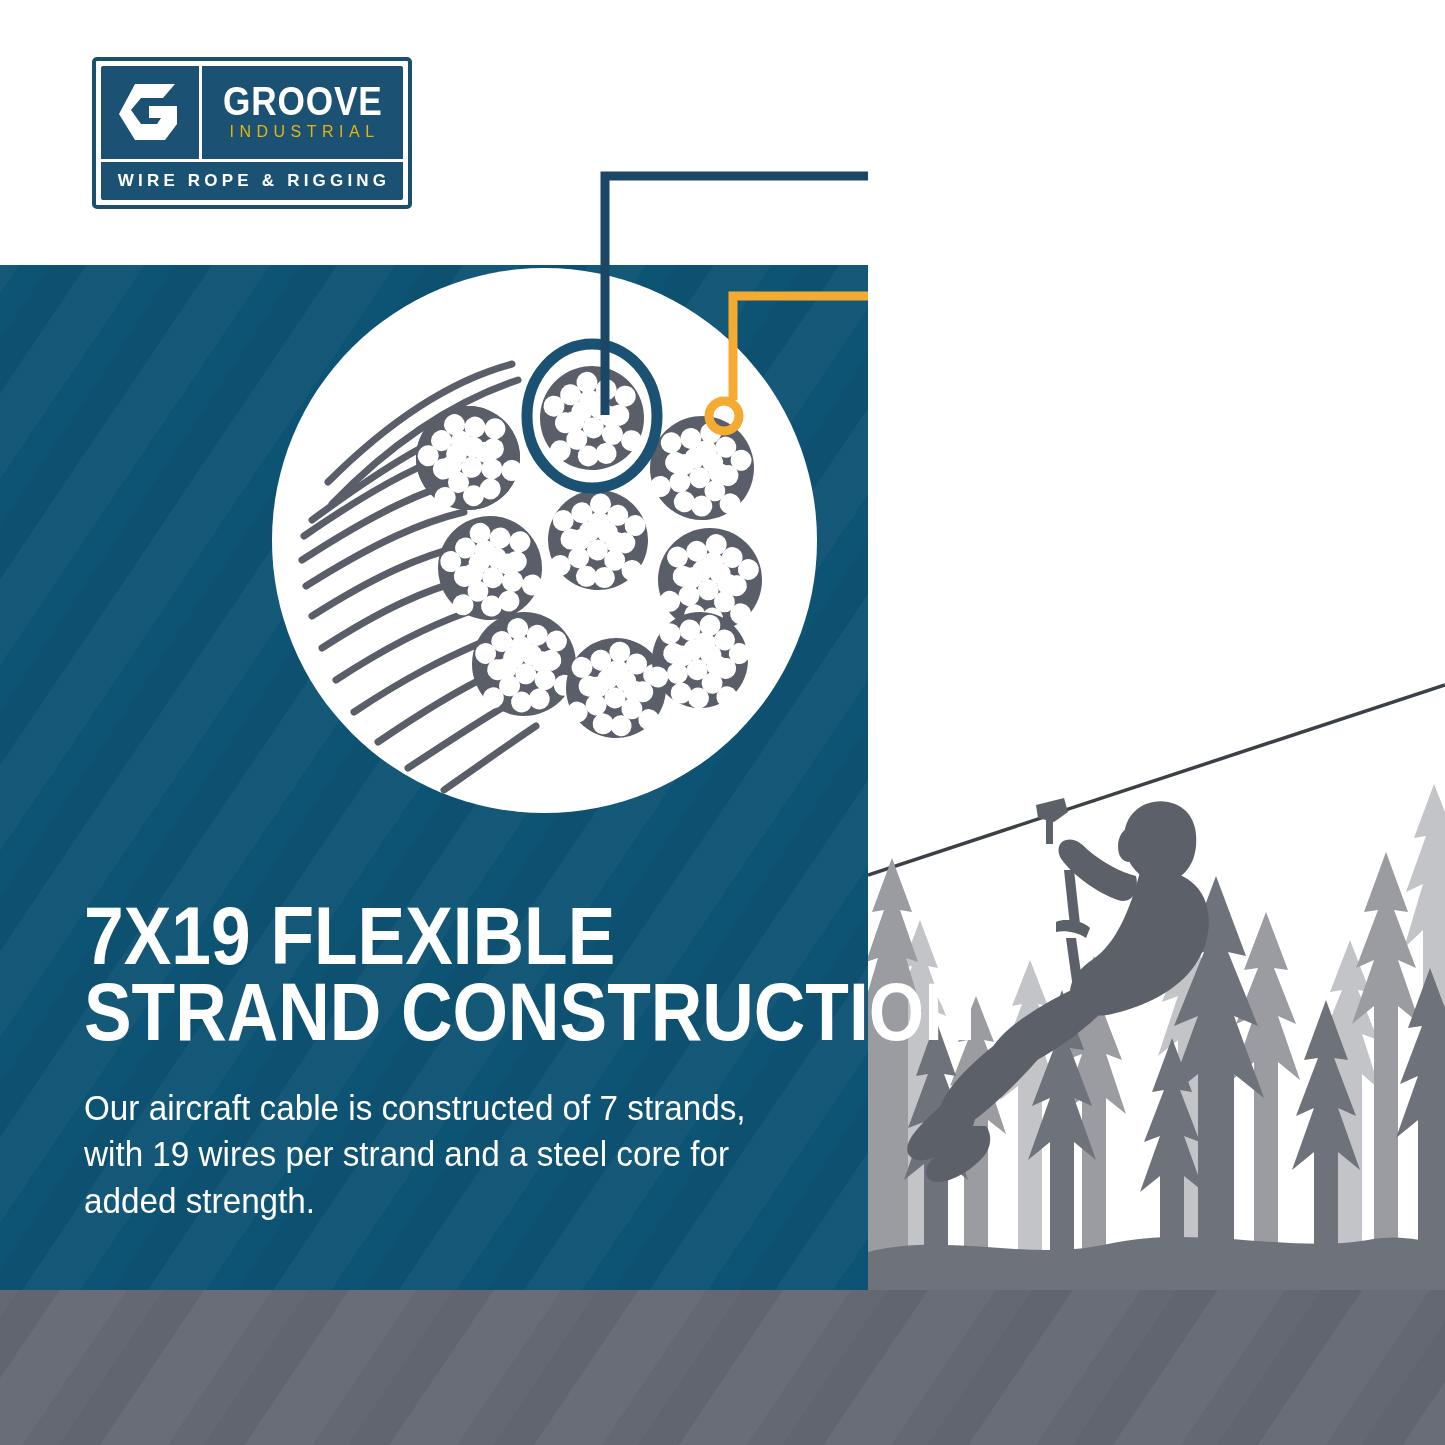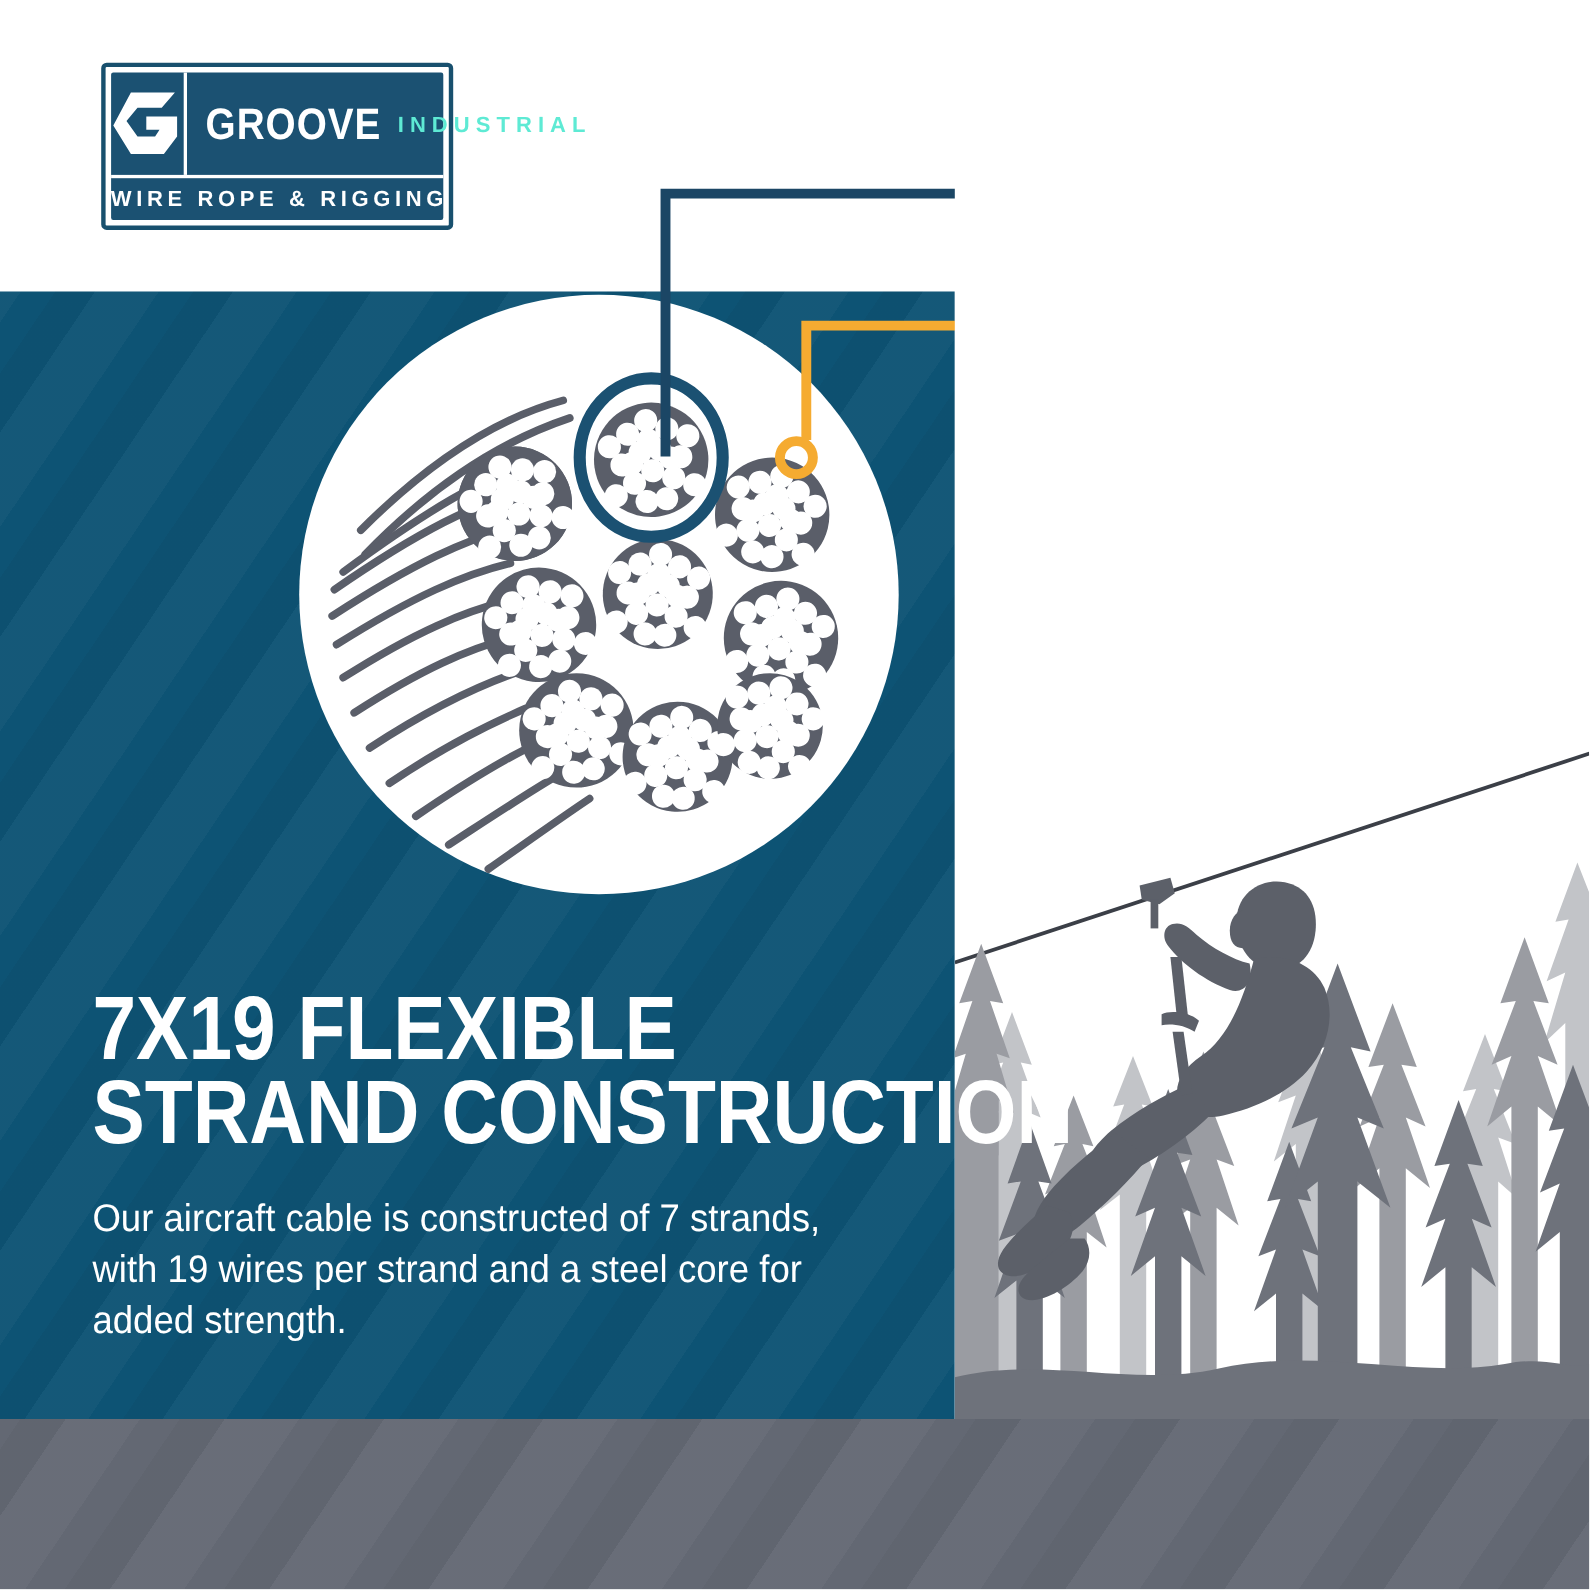--- a/index.html
+++ b/index.html
@@ -50,52 +50,52 @@
     width: 98px;
     display: flex;
     align-items: center;
     justify-content: center;
     border-right: 3px solid #ffffff;
     align-self: stretch;
   }
   #logo-words {
     flex: 1 1 auto;
     display: flex;
-    flex-direction: row;
+    flex-direction: column;
     align-items: center;
     justify-content: flex-end;
     padding: 4px 6px 2px 6px;
   }
   .logo-name {
     color: #ffffff;
     font-size: 40px;
     font-weight: bold;
     line-height: 0.93;
     letter-spacing: 1px;
     transform: scaleX(0.88);
     white-space: nowrap;
   }
   .logo-sub {
-    color: #5eead4;
-    font-size: 20px;
-    font-weight: bold;
+    color: #eab308;
+    font-size: 16px;
+    font-weight: normal;
     letter-spacing: 5.5px;
     line-height: 1.5;
     white-space: nowrap;
     padding-left: 4px;
   }
   #logo-tagline {
     height: 38px;
     display: flex;
     align-items: center;
     justify-content: center;
   }
   .tagline-text {
     color: #ffffff;
-    font-size: 20px;
+    font-size: 17px;
     font-weight: bold;
     letter-spacing: 4.2px;
     white-space: nowrap;
     padding-left: 4px;
   }
 
   
   #navy-panel {
     position: absolute;
     left: 0;

